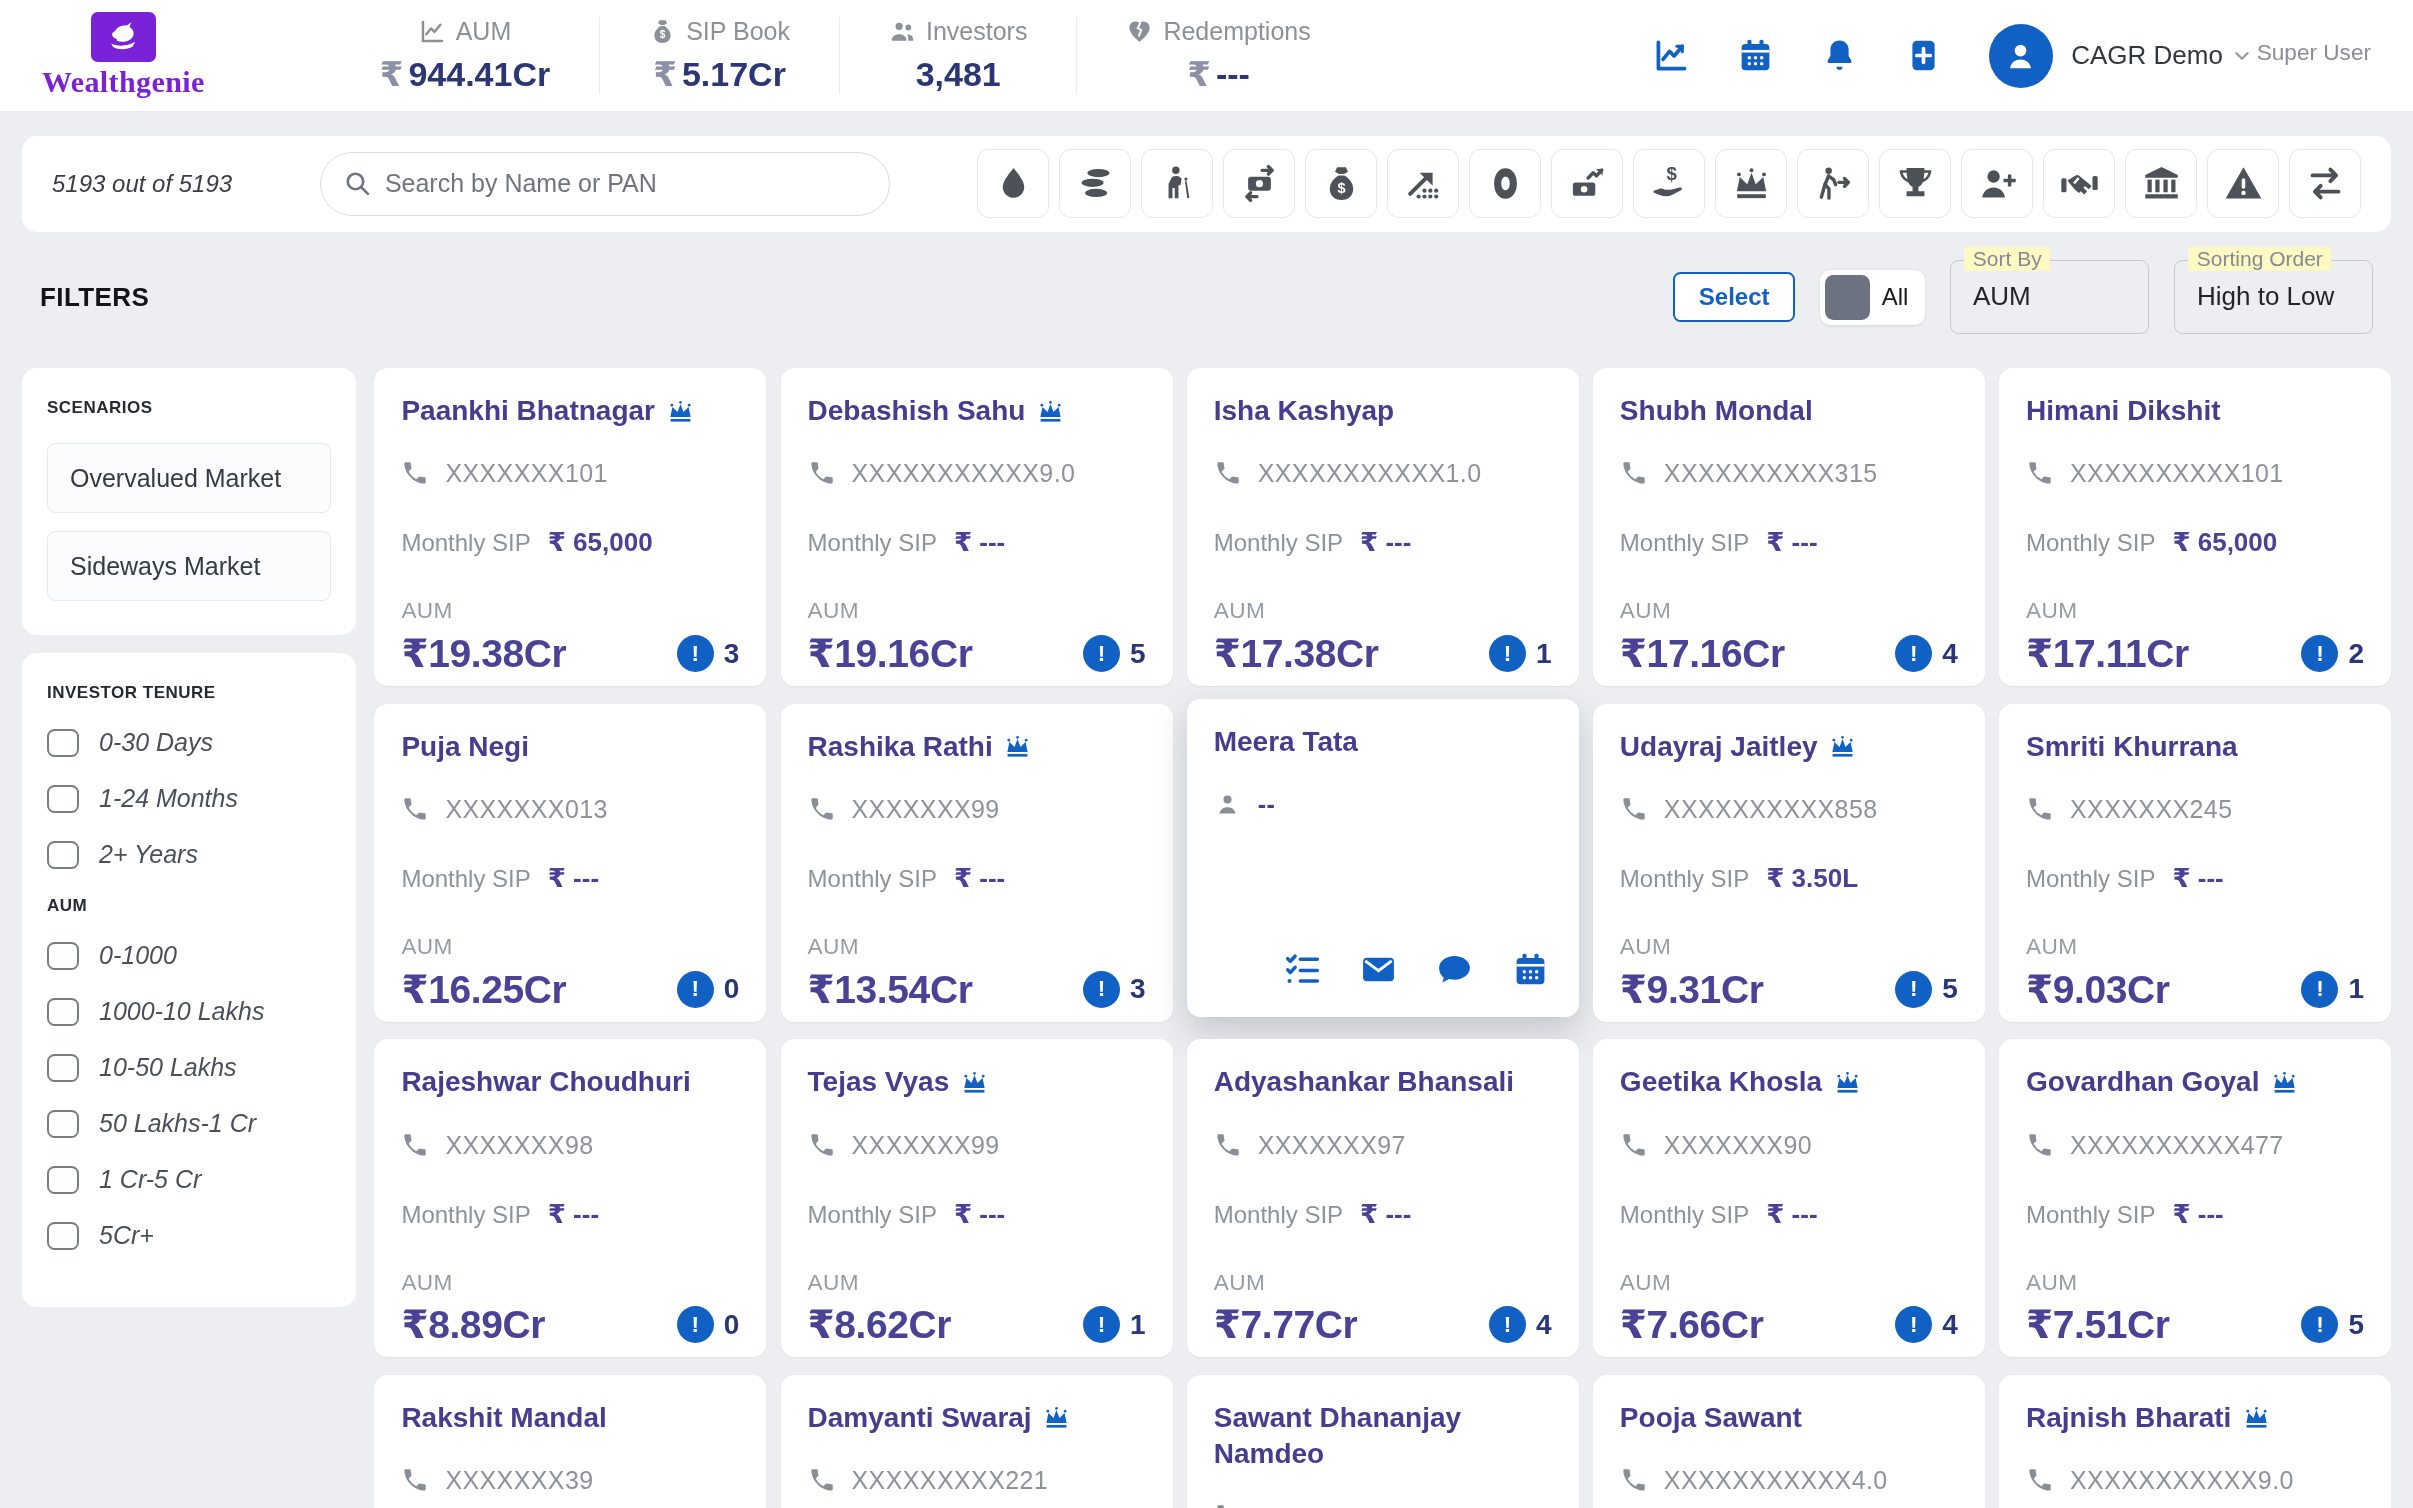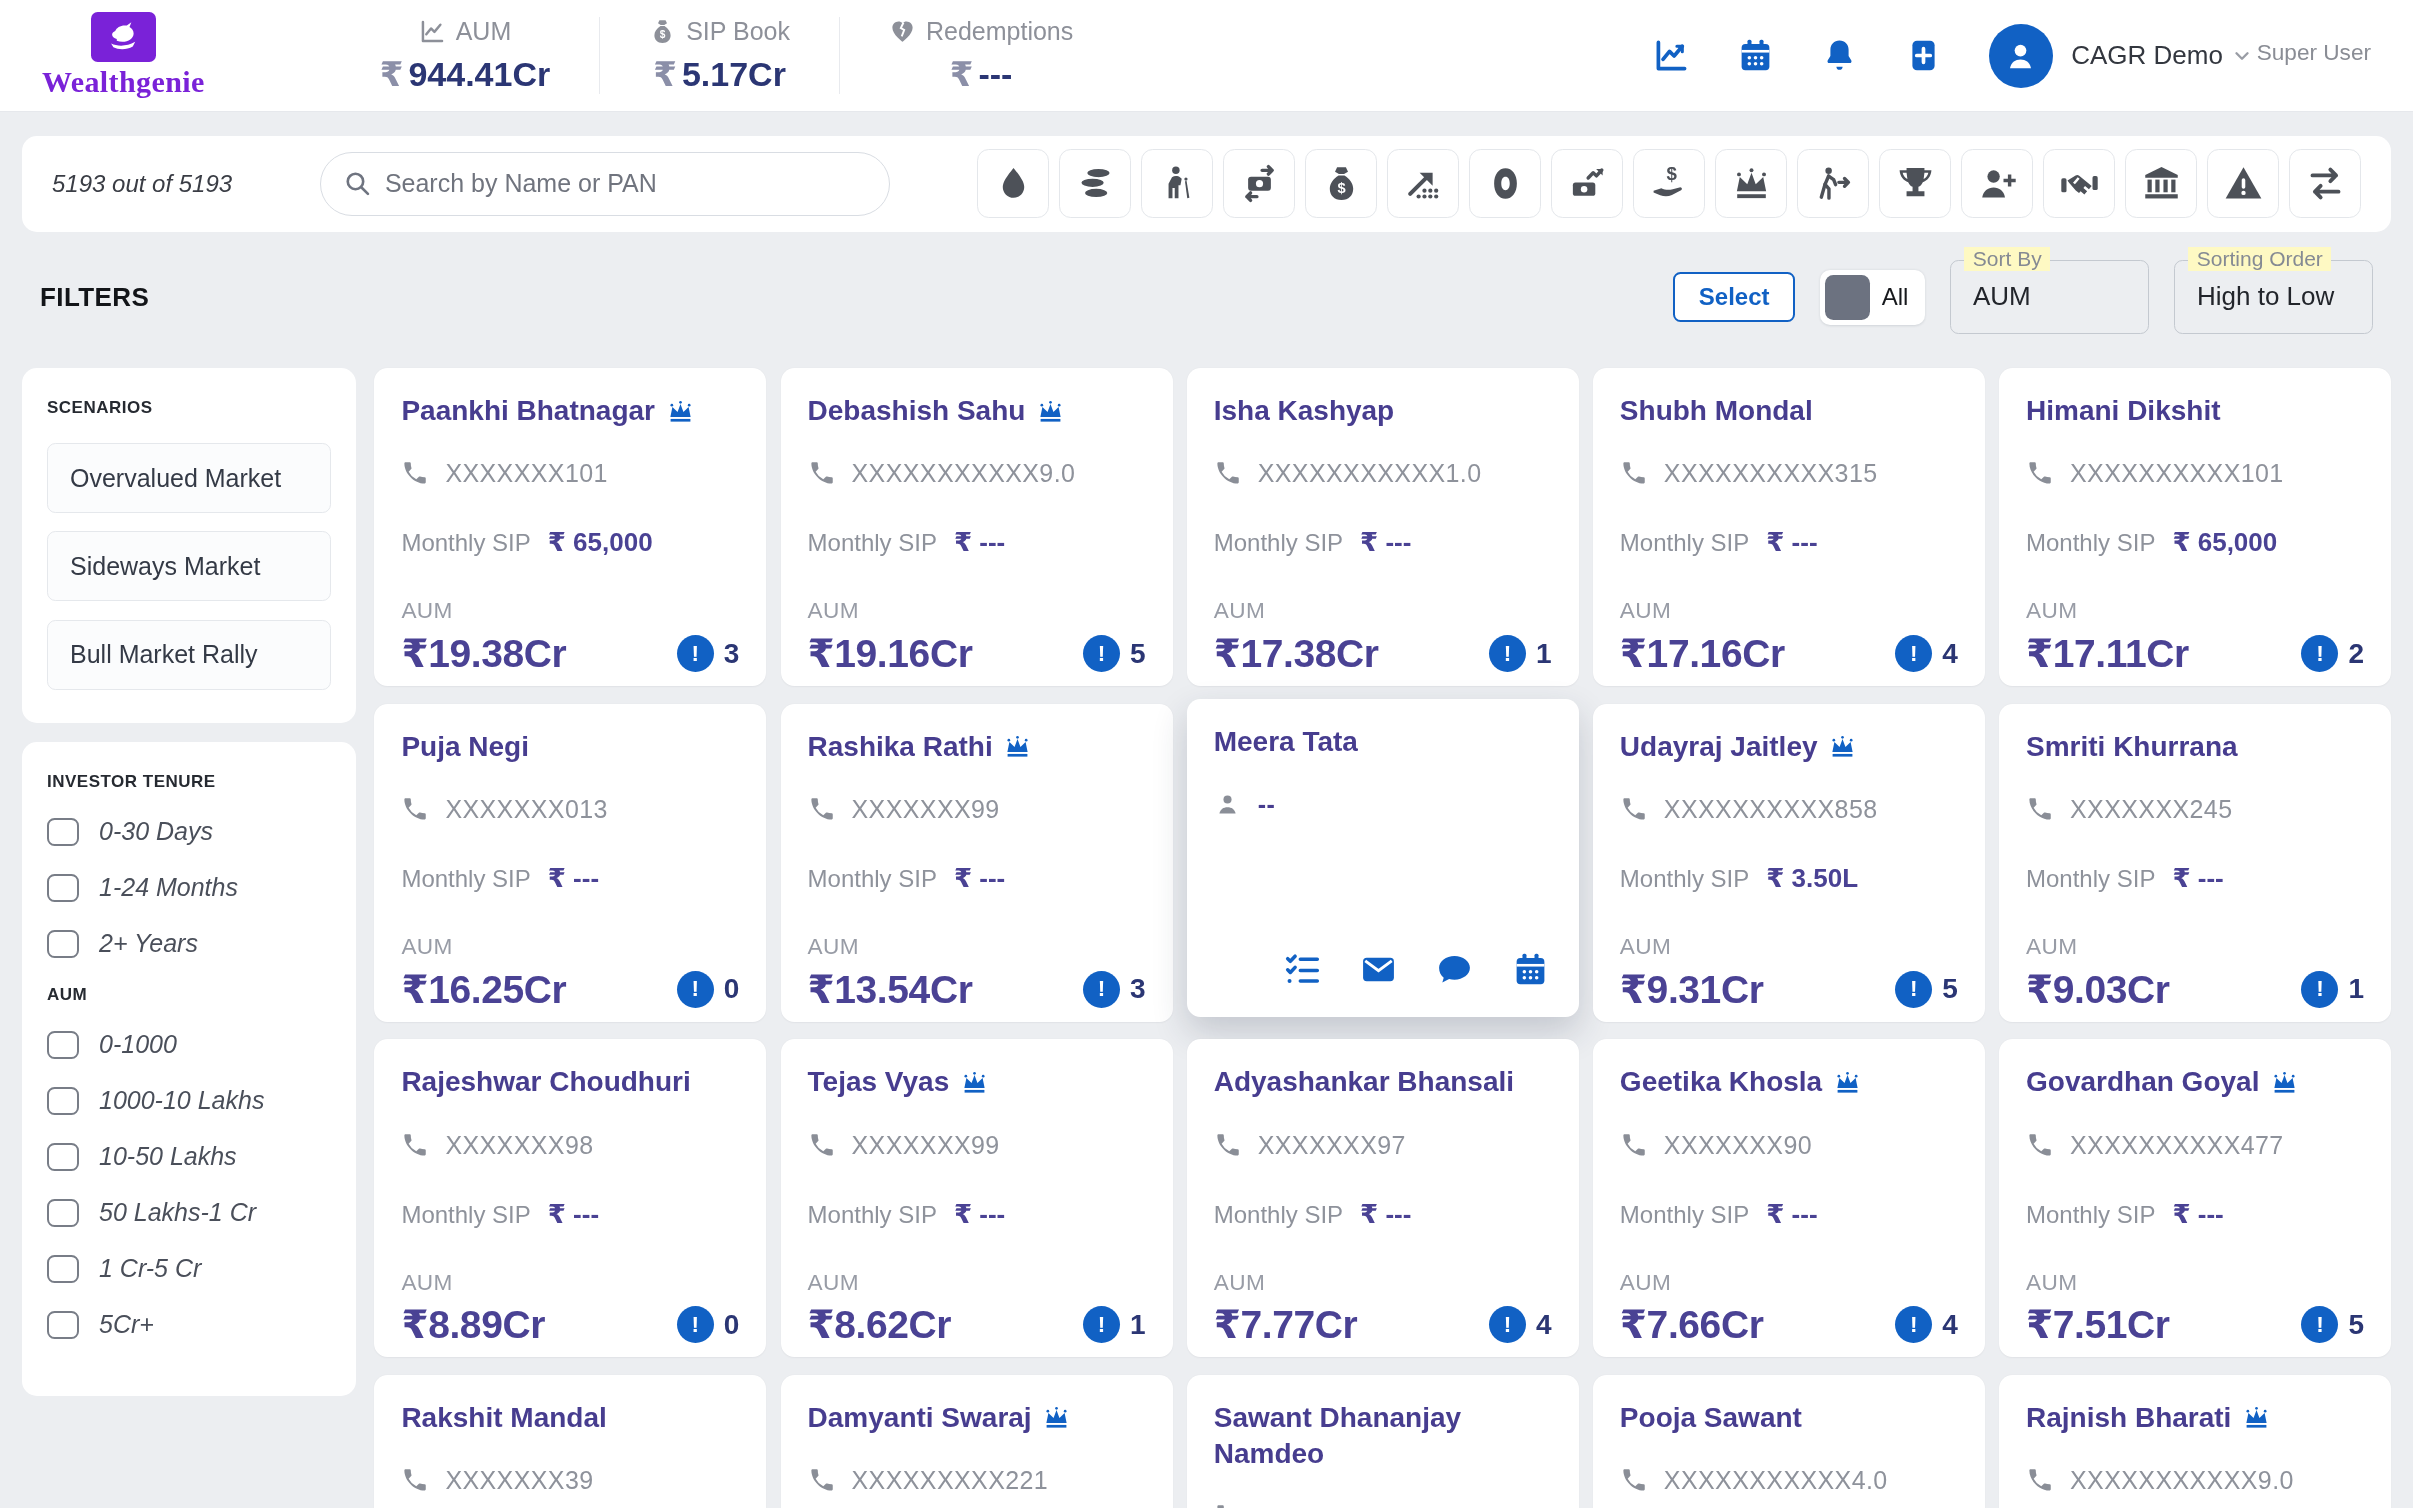--- a/index.html
+++ b/index.html
@@ -132,20 +132,34 @@
               </svg>
             </span>
             <span>SIP Book</span>
           </div>
           <div class="stat-value"><span class="rupee">₹</span>5.17Cr</div>
         </div>
         <div class="stat">
           <div class="stat-label">
             <span>
               <svg viewBox="0 0 24 24" fill="currentColor">
+                <circle cx="9" cy="7.5" r="3.2"></circle>
+                <path d="M2.5 19.8c0-3.3 2.9-5.4 6.5-5.4s6.5 2.1 6.5 5.4v.4h-13z"></path>
+                <circle cx="17.2" cy="8.4" r="2.6"></circle>
+                <path d="M16.4 14.5c3 .2 5.1 2 5.1 4.8v.9h-4.3c0-2.3-.3-4.2-.8-5.7z"></path>
+              </svg>
+            </span>
+            <span>Investors</span>
+          </div>
+          <div class="stat-value">3,481</div>
+        </div>
+        <div class="stat">
+          <div class="stat-label">
+            <span>
+              <svg viewBox="0 0 24 24" fill="currentColor">
                 <path d="M12 21S3 14.7 3 8.6C3 5.5 5.4 3 8.4 3c1.4 0 2.7.6 3.6 1.5C12.9 3.6 14.2 3 15.6 3 18.6 3 21 5.5 21 8.6 21 14.7 12 21 12 21z"></path>
                 <path d="M12.9 4l-2.4 5 3 1.7-2.2 5.6" stroke="#fff" stroke-width="1.7" fill="none"></path>
               </svg>
             </span>
             <span>Redemptions</span>
           </div>
           <div class="stat-value"><span class="rupee">₹</span>---</div>
         </div>
       </div>
 
@@ -399,21 +413,20 @@
     </div>
   </div>
 
   <div class="content">
     <aside class="sidebar">
       <div class="side-card">
         <div class="side-title">SCENARIOS</div>
         <div id="scenariosMount">
             <button class="scenario-btn">Overvalued Market</button>
             <button class="scenario-btn">Sideways Market</button>
-            <button class="scenario-btn">Bull Market Rally</button>
           </div>
       </div>
       <div class="side-card">
         <div class="side-title">INVESTOR TENURE</div>
         <div id="tenureMount">
             <div class="check-row">
               <span class="checkbox"></span>
               <span class="check-label">0-30 Days</span>
             </div>
             <div class="check-row">

